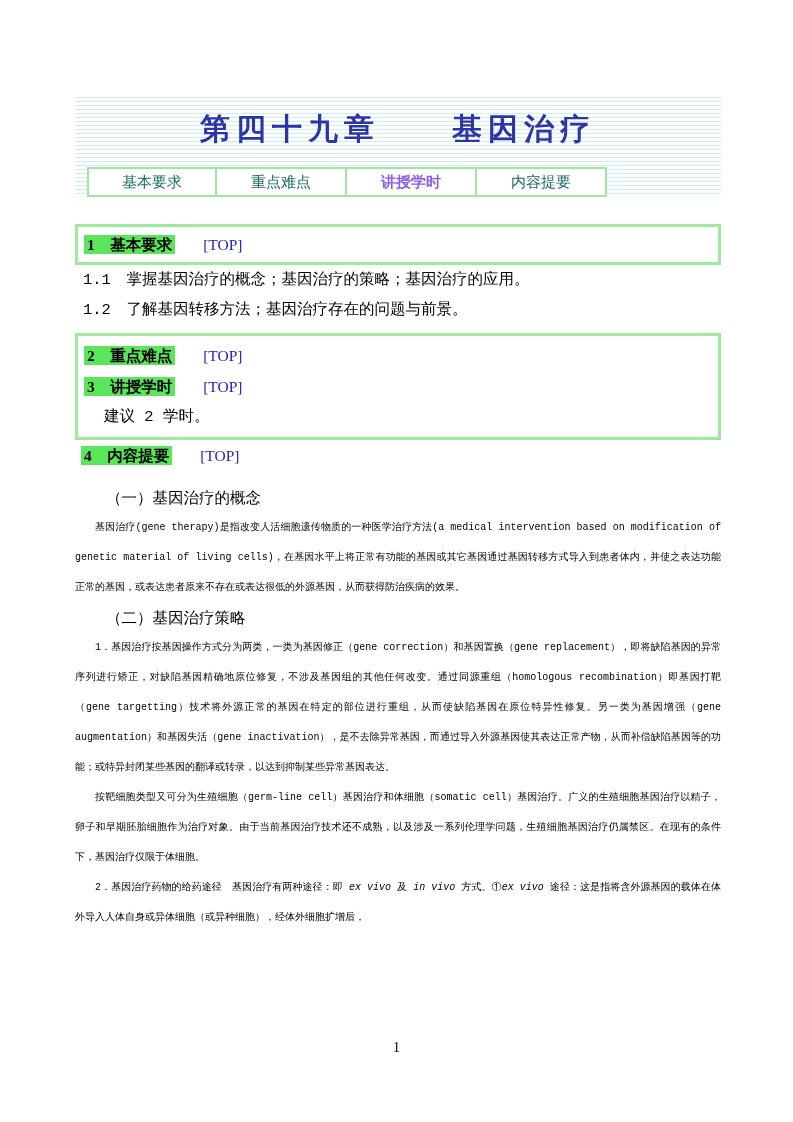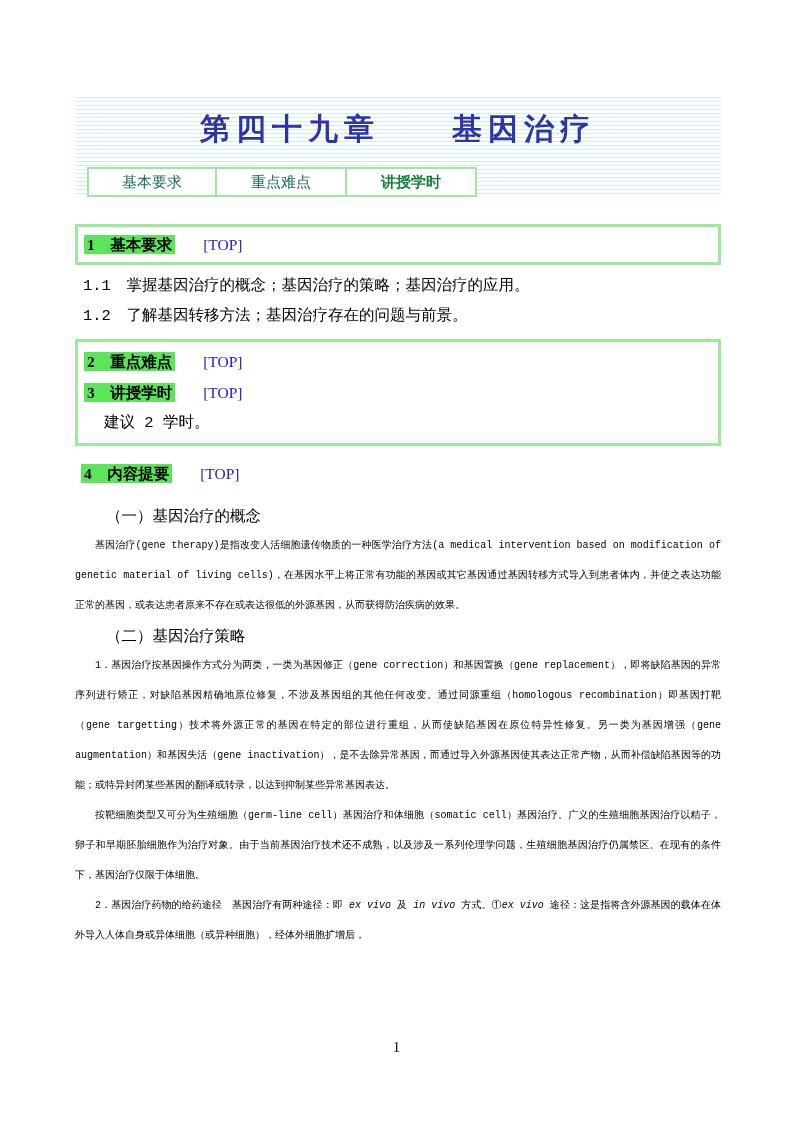--- a/index.html
+++ b/index.html
@@ -40,32 +40,32 @@
   .nav-cell {
     width:130px; height:30px;
     background:#ffffff;
     border:2px solid var(--box-green,#9dea9d);
     display:flex; align-items:center; justify-content:center;
     font-size:15px;
     color:var(--nav-teal,#176a5f);
     cursor:pointer;
   }
   .nav-cell + .nav-cell { border-left:none; }
-  .nav-cell:nth-child(3) { font-weight:bold; color:#15803d; }
+  .nav-cell:nth-child(3) { font-weight:bold; color:#8b5cf6; }
 
   
   .content {
     position:absolute; left:75px; top:224px; width:646px;
   }
   .section-box {
     border:3px solid var(--box-green,#9dea9d);
     padding:2px 6px;
   }
-  .box-1 { margin-bottom:6px; }
-  .box-23 { margin-top:8px; margin-bottom:12px; padding-top:4px; padding-bottom:4px; }
+  .box-1 { }
+  .box-23 { margin-top:8px; padding-top:4px; padding-bottom:4px; }
   .section-heading {
     line-height:31px; font-size:15.5px;
     white-space:nowrap;
   }
   .standalone-heading { padding:0 6px; margin-bottom:12px; }
   .hl {
     background:var(--highlight-green,#5be55b);
     font-weight:bold;
     padding:1px 3px;
   }
@@ -111,20 +111,21 @@
 <body>
 
 <div class="page">
 
   <div class="banner">
     <h1 class="chapter-title">第四十九章　　基因治疗</h1>
     <div class="nav">
       <div class="nav-cell">基本要求</div>
       <div class="nav-cell">重点难点</div>
       <div class="nav-cell">讲授学时</div>
+      <div class="nav-cell">内容提要</div>
     </div>
   </div>
 
   <div class="content">
 
     <div class="section-box box-1">
       <div class="section-heading">
         <span class="hl">1　基本要求</span>
         <a class="top-link">[TOP]</a>
       </div>

